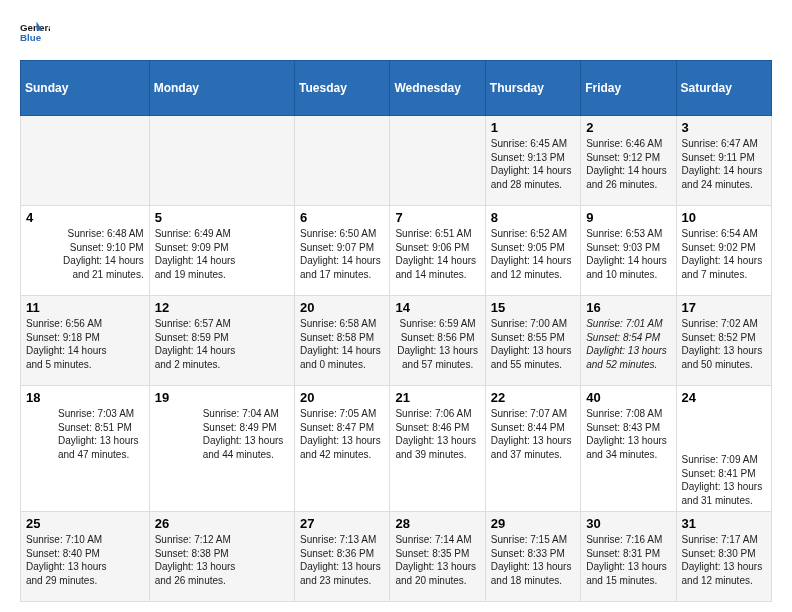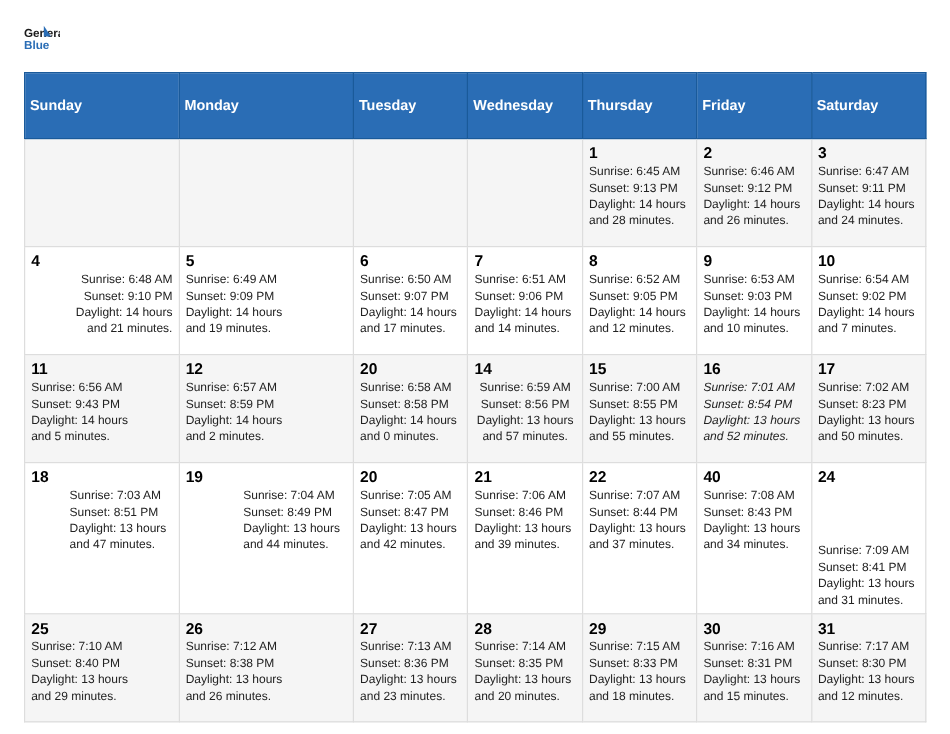--- a/index.html
+++ b/index.html
@@ -189,21 +189,21 @@
           <div class="day-info" style="white-space: pre-line;">Sunrise: 6:54 AM
 Sunset: 9:02 PM
 Daylight: 14 hours
 and 7 minutes.</div>
         </td>
       </tr>
       <tr>
         <td>
           <span class="day-num">11</span>
           <div class="day-info" style="white-space: pre-line;">Sunrise: 6:56 AM
-Sunset: 9:43 PM
+Sunset: 9:18 PM
 Daylight: 14 hours
 and 5 minutes.</div>
         </td>
         <td>
           <span class="day-num">12</span>
           <div class="day-info" style="white-space: pre-line;">Sunrise: 6:57 AM
 Sunset: 8:59 PM
 Daylight: 14 hours
 and 2 minutes.</div>
         </td>
@@ -231,21 +231,21 @@
         <td>
           <span class="day-num">16</span>
           <div class="day-info" style="white-space: pre-line; font-style: italic;">Sunrise: 7:01 AM
 Sunset: 8:54 PM
 Daylight: 13 hours
 and 52 minutes.</div>
         </td>
         <td>
           <span class="day-num">17</span>
           <div class="day-info" style="white-space: pre-line;">Sunrise: 7:02 AM
-Sunset: 8:23 PM
+Sunset: 8:52 PM
 Daylight: 13 hours
 and 50 minutes.</div>
         </td>
       </tr>
       <tr>
         <td>
           <span class="day-num">18</span>
           <div class="day-info" style="white-space: pre-line; margin-left: 32px;">Sunrise: 7:03 AM
 Sunset: 8:51 PM
 Daylight: 13 hours

